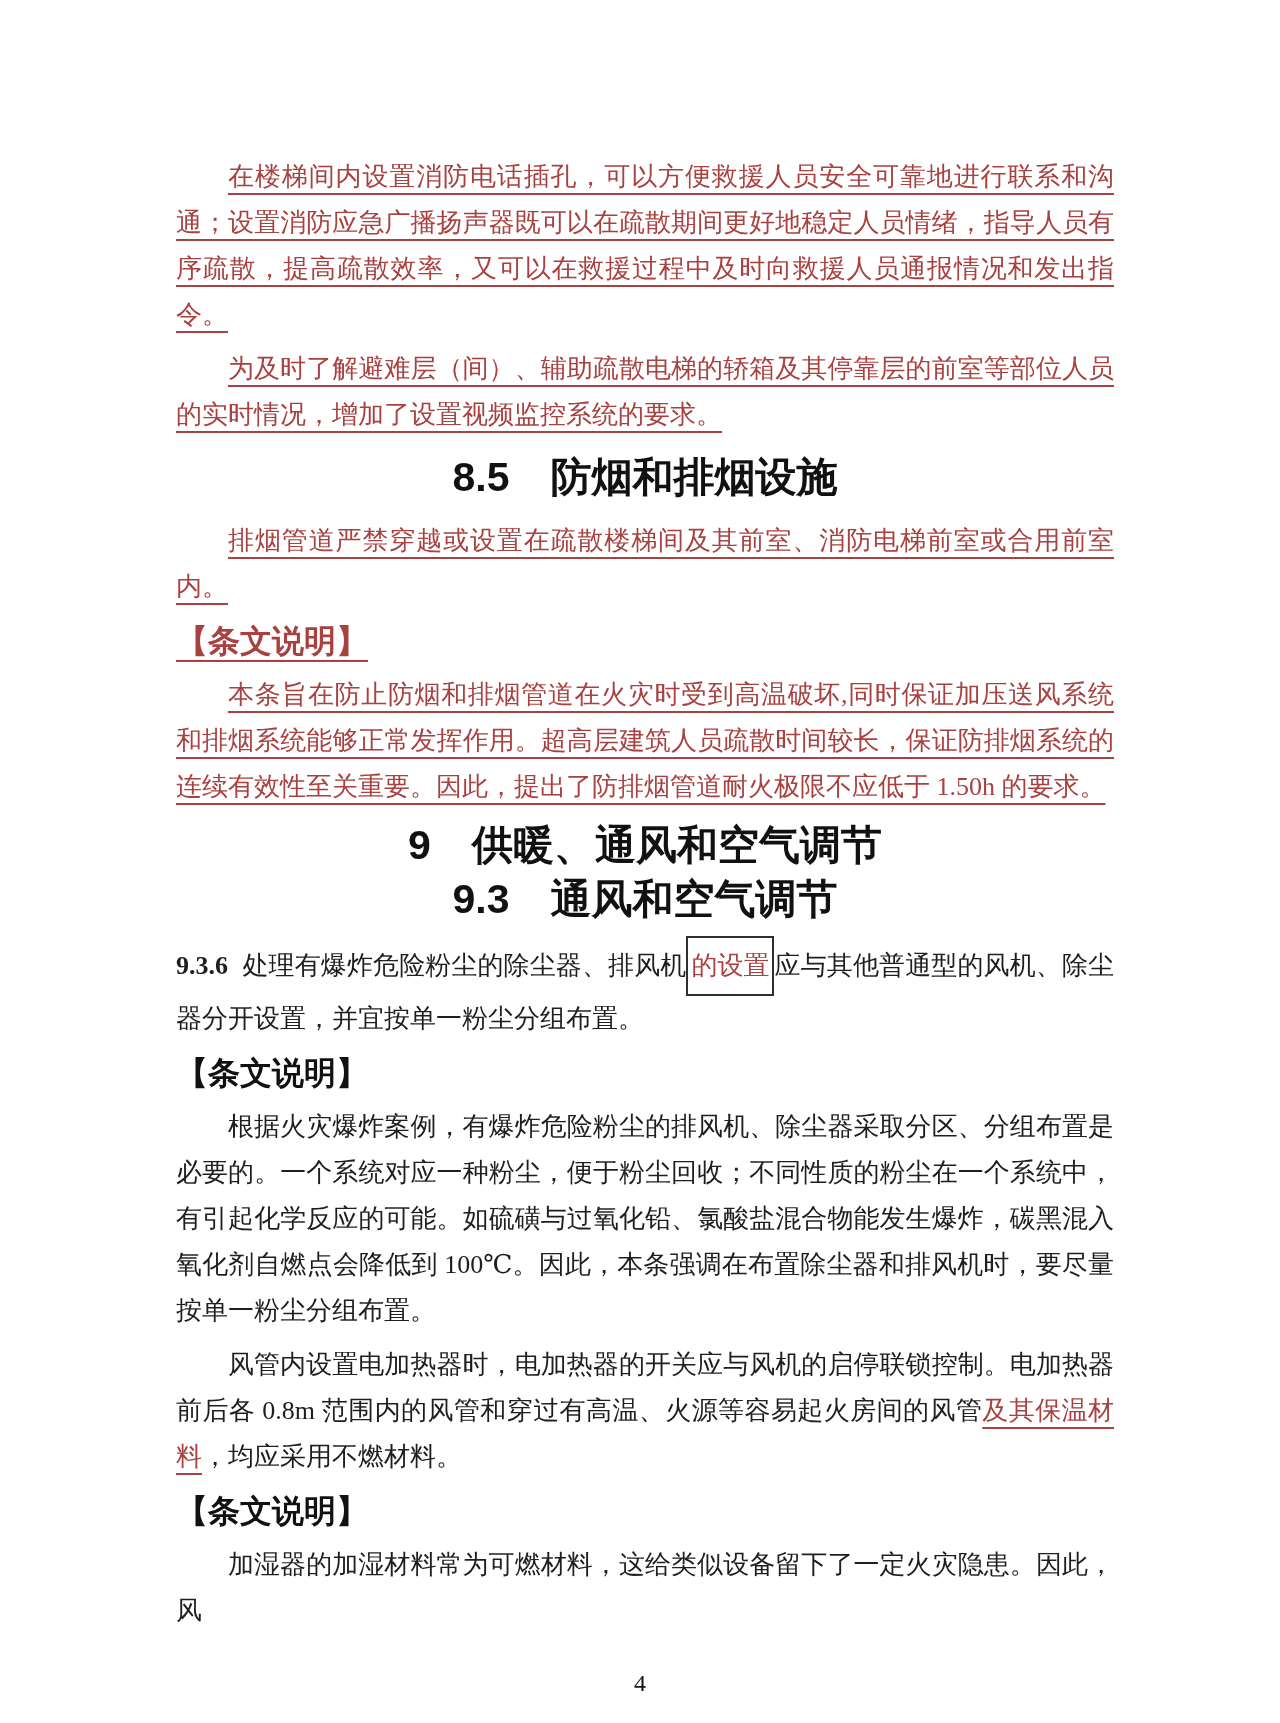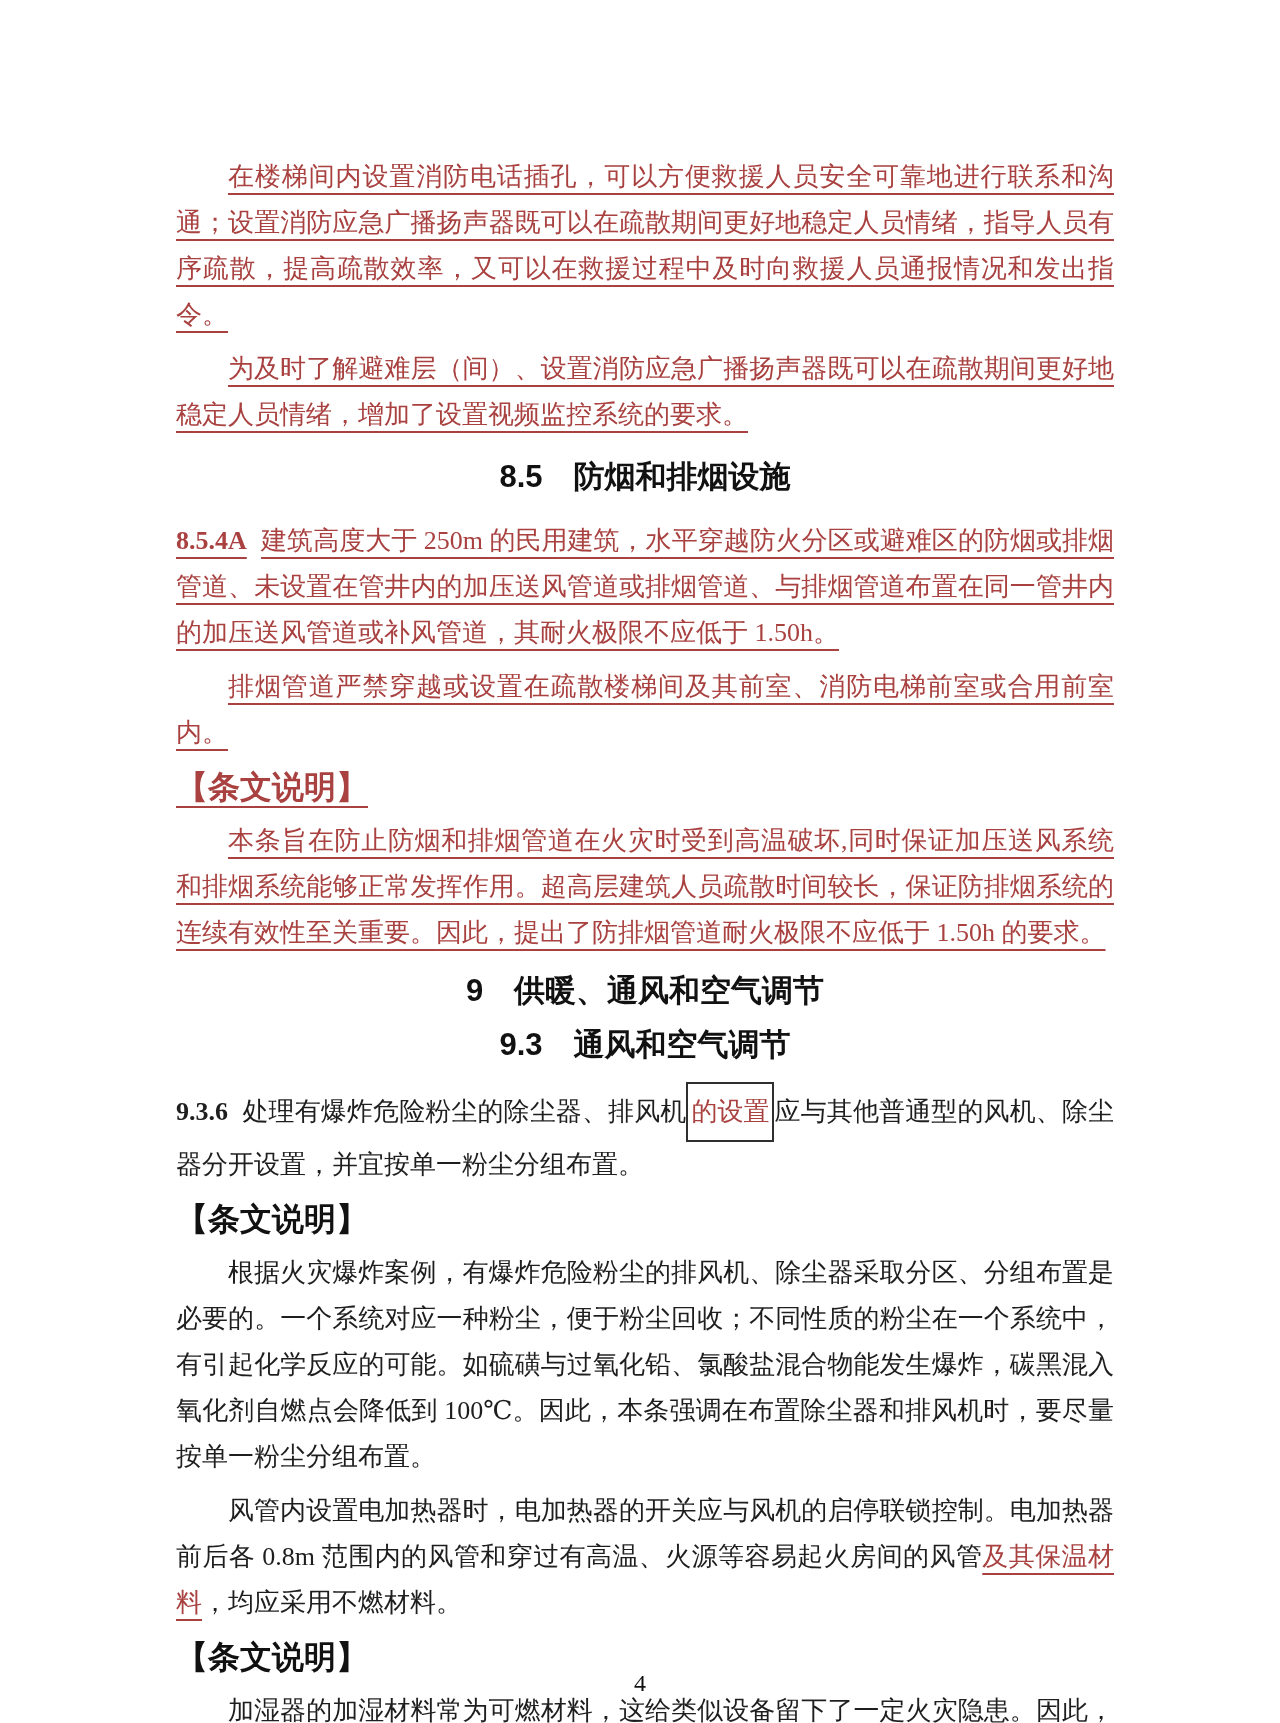--- a/index.html
+++ b/index.html
@@ -36,21 +36,21 @@
     text-underline-offset:8px;
     text-decoration-color:currentColor;
   }
   .clause-num{
     font-weight:bold;
     margin-right:0.55em;
   }
   .heading{
     font-family:"Liberation Sans","DejaVu Sans",sans-serif;
     font-weight:bold;
-    font-size:31px;
+    font-size:41px;
     line-height:52px;
     text-align:center;
     color:#111;
     text-indent:0;
   }
   .h85{margin:13px 0 15px 0;}
   .h9{margin:9px 0 2px 0;text-align:center;}
   .h93{margin:2px 0 11px 0;}
   .note-label{
     font-family:"Liberation Sans","DejaVu Sans",sans-serif;
@@ -78,25 +78,24 @@
   }
 </style>
 </head>
 <body>
 
 <div class="page">
   <div class="doc">
 
     <p class="para indent red"><span class="u">在楼梯间内设置消防电话插孔，可以方便救援人员安全可靠地进行联系和沟通；设置消防应急广播扬声器既可以在疏散期间更好地稳定人员情绪，指导人员有序疏散，提高疏散效率，又可以在救援过程中及时向救援人员通报情况和发出指令。</span></p>
 
-    <p class="para indent red"><span class="u">为及时了解避难层（间）、设置消防应急广播扬声器既可以在疏散期间更好地稳定人员情绪，增加了设置视频监控系统的要求。</span></p>
+    <p class="para indent red"><span class="u">为及时了解避难层（间）、辅助疏散电梯的轿箱及其停靠层的前室等部位人员的实时情况，增加了设置视频监控系统的要求。</span></p>
 
     <h2 class="heading h85">8.5　防烟和排烟设施</h2>
 
-    <p class="para red"><span class="u"><span class="clause-num">8.5.4A</span><span>建筑高度大于 250m 的民用建筑，水平穿越防火分区或避难区的防烟或排烟管道、未设置在管井内的加压送风管道或排烟管道、与排烟管道布置在同一管井内的加压送风管道或补风管道，其耐火极限不应低于 1.50h。</span></span></p>
 
     <p class="para indent red"><span class="u">排烟管道严禁穿越或设置在疏散楼梯间及其前室、消防电梯前室或合用前室内。</span></p>
 
     <p class="para note-label red"><span class="u">【条文说明】</span></p>
 
     <p class="para indent red"><span class="u">本条旨在防止防烟和排烟管道在火灾时受到高温破坏,同时保证加压送风系统和排烟系统能够正常发挥作用。超高层建筑人员疏散时间较长，保证防排烟系统的连续有效性至关重要。因此，提出了防排烟管道耐火极限不应低于 1.50h 的要求。</span></p>
 
     <h2 class="heading h9">9　供暖、通风和空气调节</h2>
 
     <h2 class="heading h93">9.3　通风和空气调节</h2>

